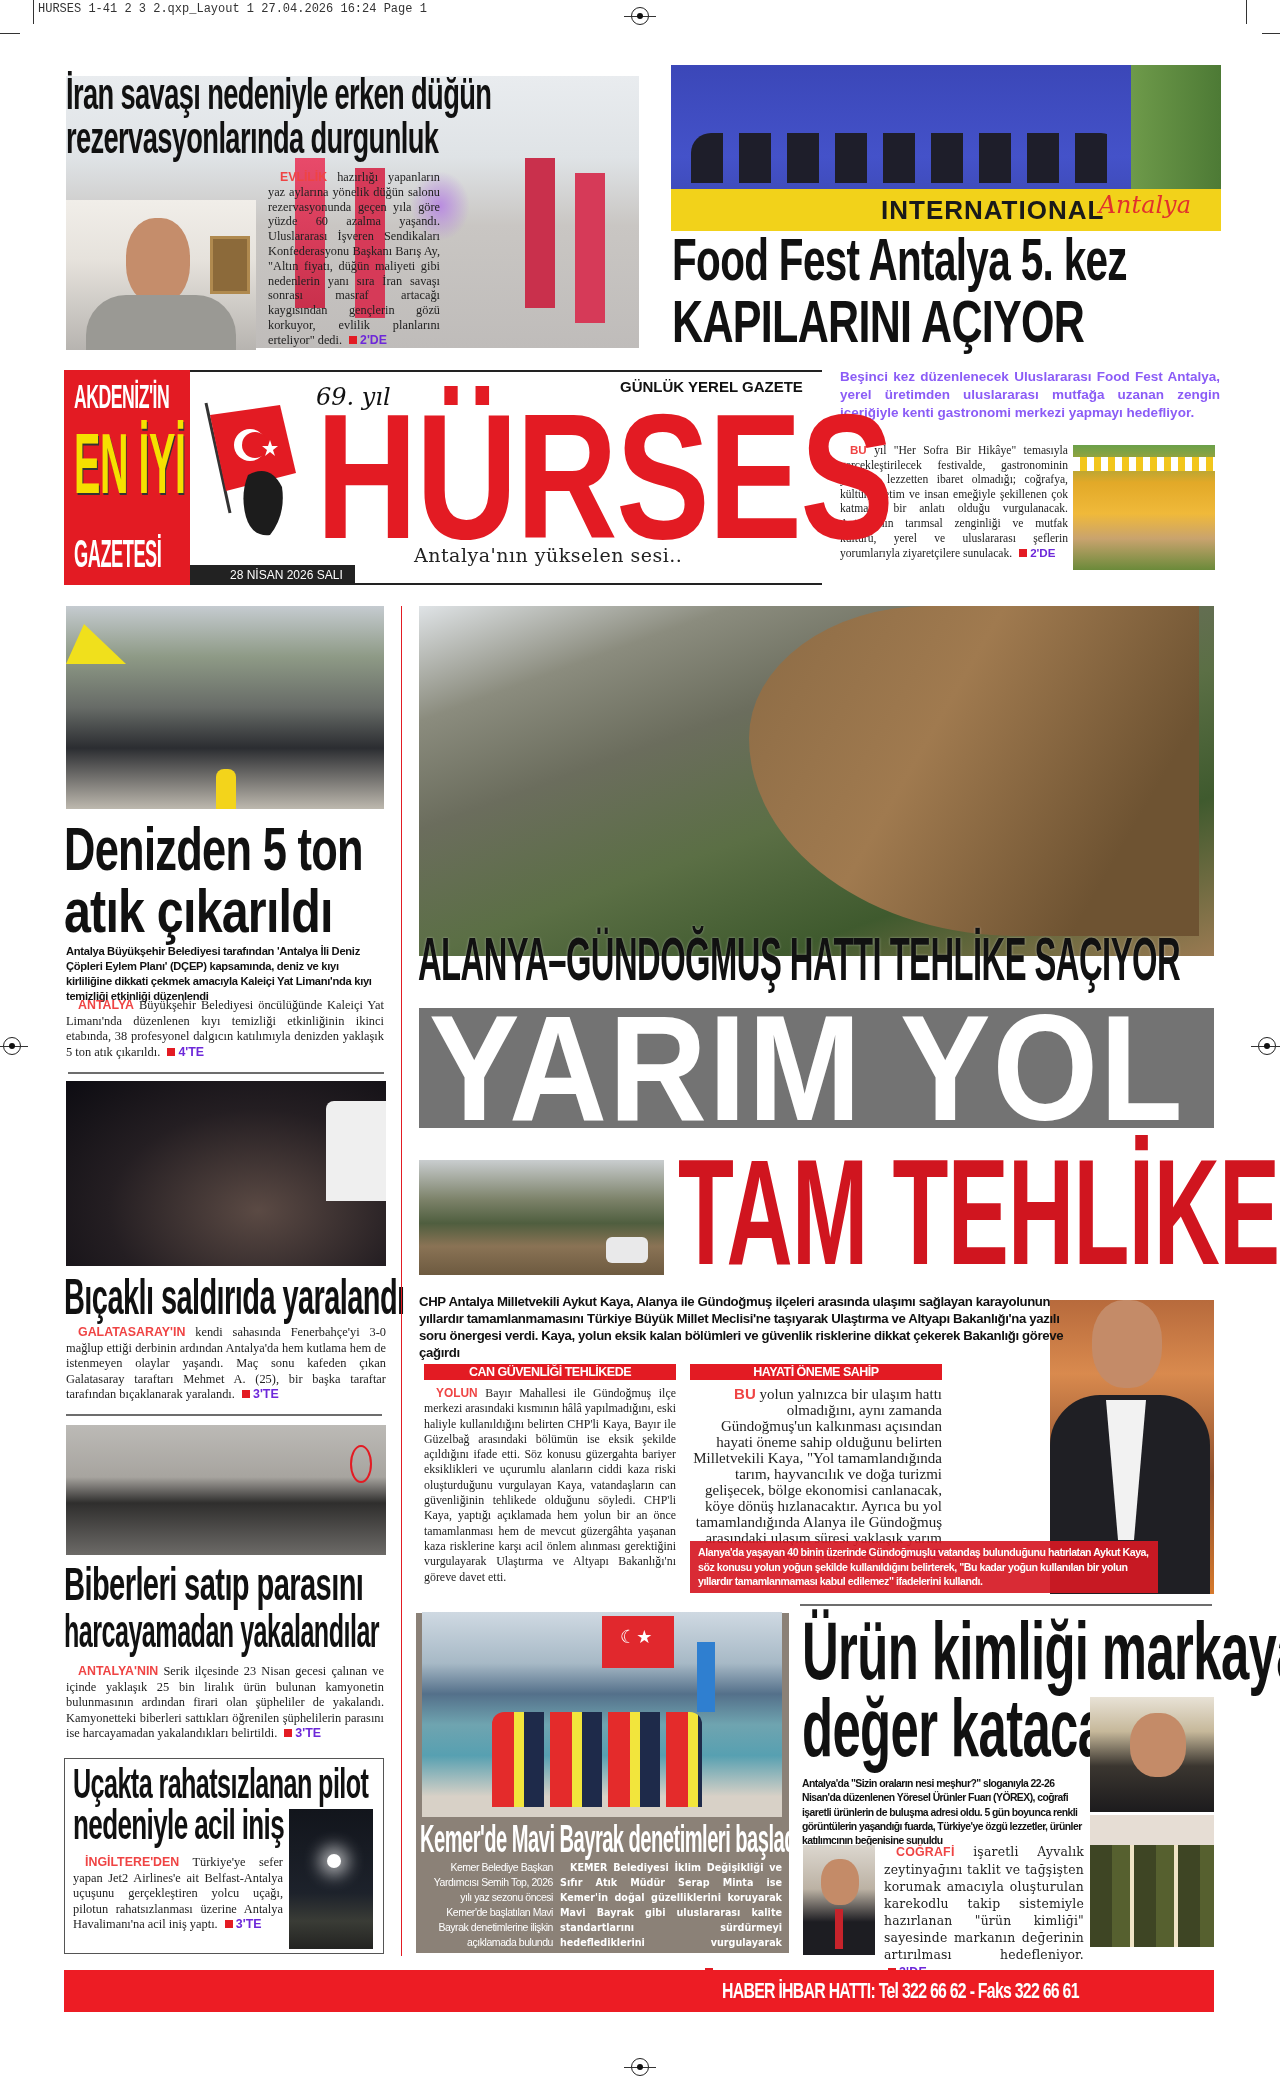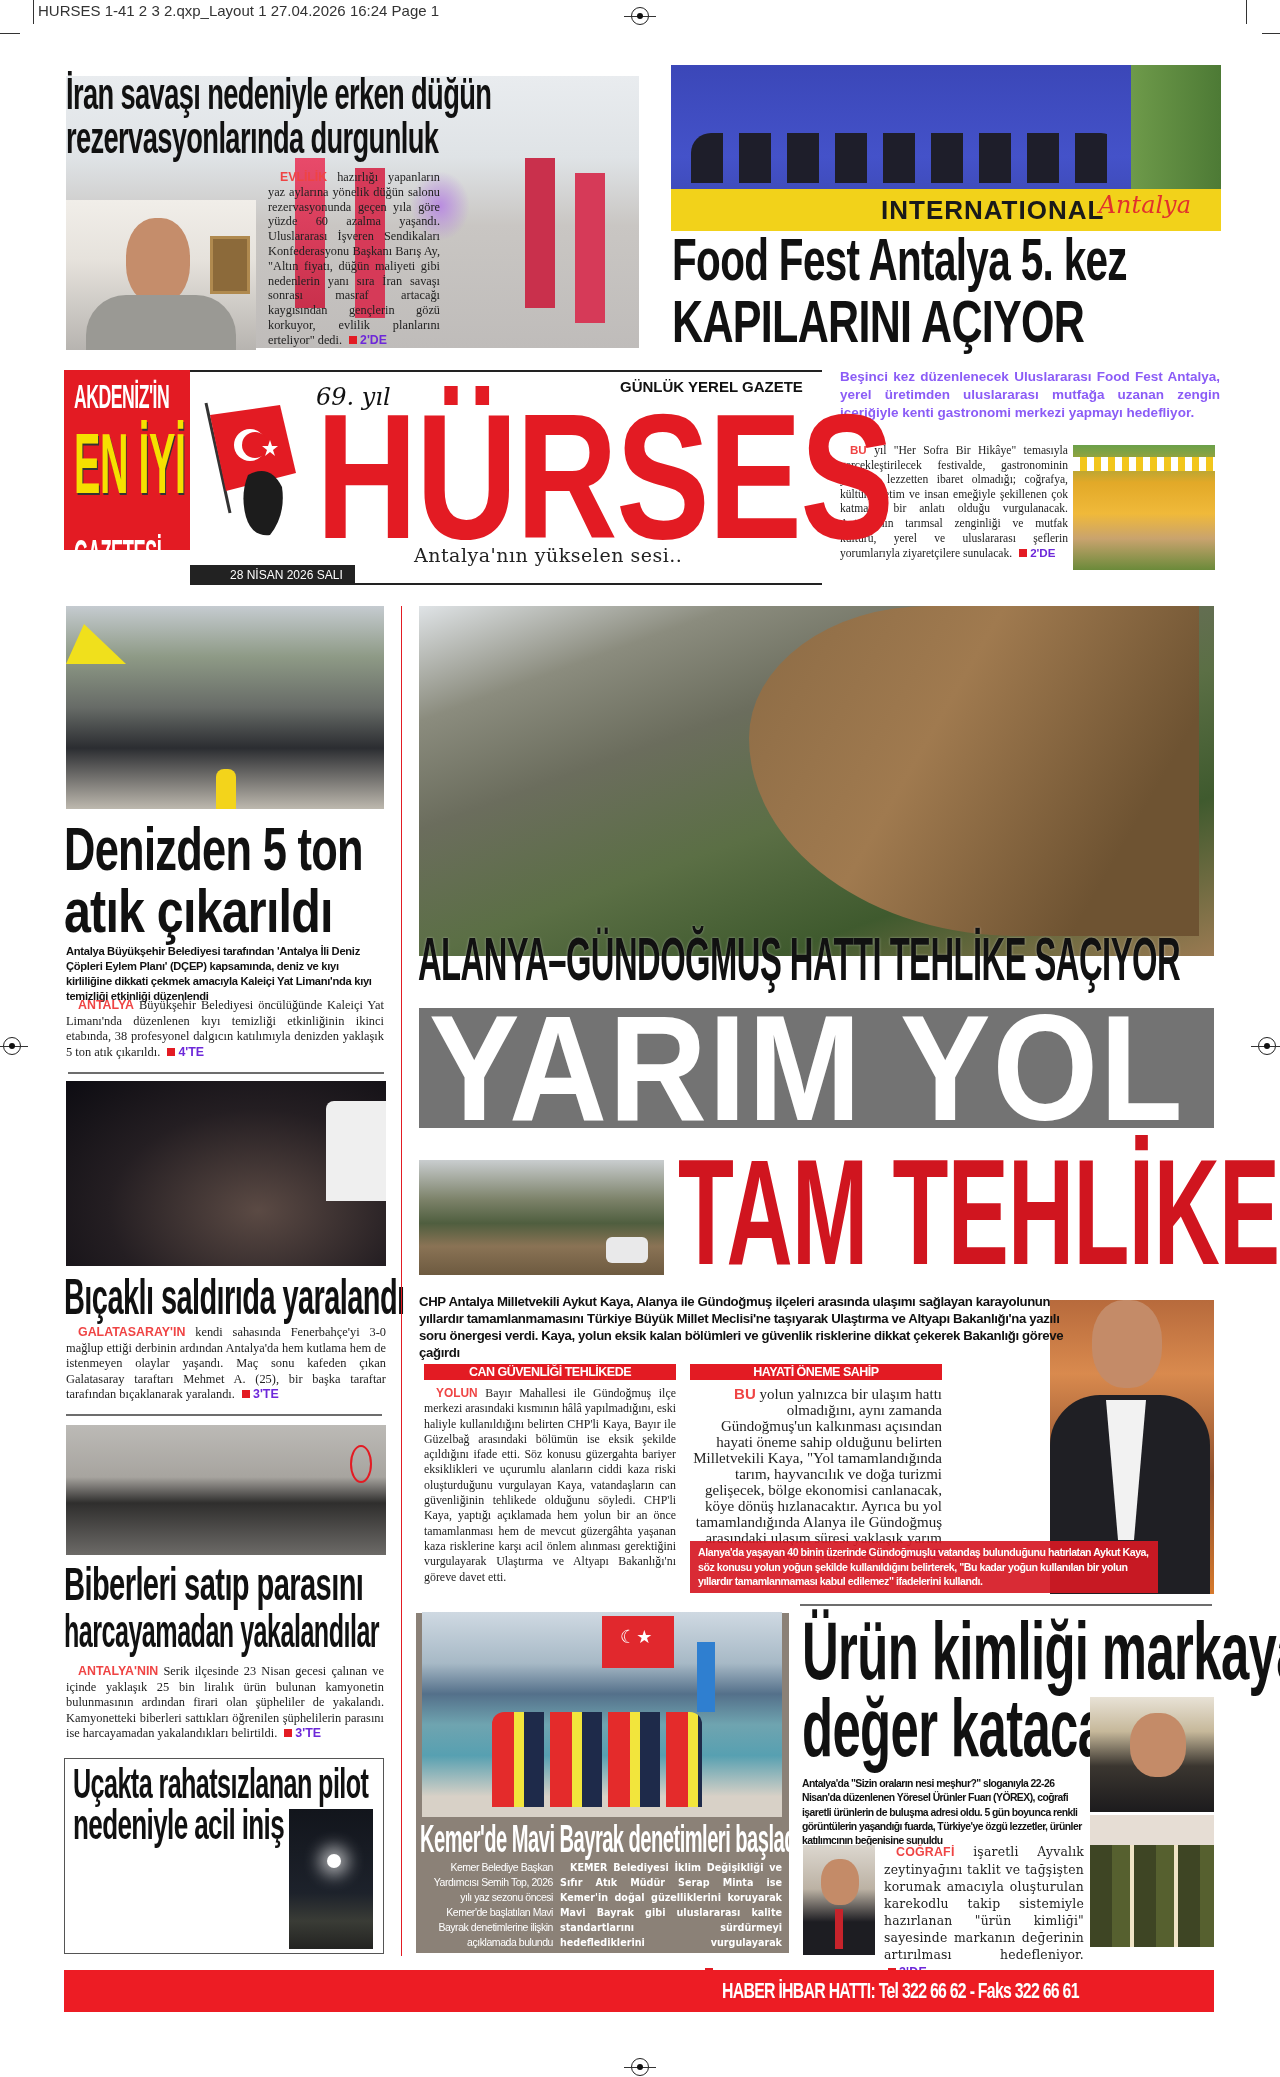--- a/index.html
+++ b/index.html
@@ -7,21 +7,21 @@
   body { position: relative; font-family: "Liberation Serif", serif; color: #1a1a1a; }
   .abs { position: absolute; }
   .cond { font-family: "Liberation Sans", sans-serif; font-weight: bold; transform-origin: 0 0; white-space: nowrap; letter-spacing: -1px; }
   .sans { font-family: "Liberation Sans", sans-serif; }
   .body-text { font-family: "Liberation Serif", serif; font-size: 12.4px; line-height: 15.6px; text-align: justify; color: #222; }
   .lead { font-family: "Liberation Sans", sans-serif; font-weight: bold; color: #ef4444; }
   .ref { font-family: "Liberation Sans", sans-serif; font-weight: bold; color: #6d28d9; white-space: nowrap; }
   .ref::before { content: ""; display: inline-block; width: 8px; height: 8px; background: #e31b23; margin: 0 3px 0 4px; vertical-align: 0; }
   .photo { position: absolute; overflow: hidden; }
   .rule { position: absolute; height: 2px; background: #6d6d6d; }
-  .slug { position: absolute; font-family: Liberation Sans, sans-serif; font-size: 15px; color: #333; }
+  .slug { position: absolute; font-family: Liberation Mono, monospace; font-size: 12px; color: #333; }
 
   
   .ph-wedding { background: linear-gradient(180deg,#e9ecef 0%,#dfe3e6 30%,#c9c6c3 55%,#bfbcba 100%); }
   .ph-wedding::before { content:""; position:absolute; left:40%; top:30%; width:30px; height:150px; background:linear-gradient(#e84a6a,#c9304c); box-shadow: 60px 10px 0 #d63a58, 230px 0 0 #c9304c, 280px 15px 0 #d63a58; }
   .ph-wedding::after { content:""; position:absolute; left:60%; top:35%; width:60px; height:70px; background:radial-gradient(#b98ce0,transparent 70%); }
   .ph-man1 { background: linear-gradient(180deg,#f1eee9 0%,#e6e2dc 40%,#b7b4b0 100%); }
   .ph-man1 .head { position:absolute; left:60px; top:18px; width:64px; height:86px; border-radius:45%; background:#c58d6b; }
   .ph-man1 .suit { position:absolute; left:20px; top:95px; width:150px; height:60px; border-radius:40px 40px 0 0; background:#9a9994; }
   .ph-man1 .frame { position:absolute; right:6px; top:36px; width:40px; height:58px; background:#8c6a3a; border:3px solid #b08a4f; }
 
@@ -115,21 +115,21 @@
   <div class="abs sans" style="left:840px;top:368px;width:380px;font-size:13.5px;line-height:18px;font-weight:bold;text-align:justify;color:#8b5cf6;">Beşinci kez düzenlenecek Uluslararası Food Fest Antalya, yerel üretimden uluslararası mutfağa uzanan zengin içeriğiyle kenti gastronomi merkezi yapmayı hedefliyor.</div>
   <div class="abs body-text" style="left:840px;top:443px;width:228px;font-size:11.6px;line-height:14.6px;text-indent:10px;">
     <span class="lead">BU</span>
     <span>yıl "Her Sofra Bir Hikâye" temasıyla gerçekleştirilecek festivalde, gastronominin yalnızca lezzetten ibaret olmadığı; coğrafya, kültür, üretim ve insan emeğiyle şekillenen çok katmanlı bir anlatı olduğu vurgulanacak. Antalya'nın tarımsal zenginliği ve mutfak kültürü, yerel ve uluslararası şeflerin yorumlarıyla ziyaretçilere sunulacak.</span>
     <span class="ref">2'DE</span>
   </div>
   <div class="photo ph-stall" style="left:1073px;top:445px;width:142px;height:125px;"></div>
 </section>
 
 <header>
-  <div class="abs masthead-red" style="left:64px;top:370px;width:126px;height:180px;">
+  <div class="abs masthead-red" style="left:64px;top:370px;width:126px;height:215px;">
     <div class="cond abs" style="left:10px;top:8px;font-size:34px;line-height:36px;color:#fff;transform:scaleX(0.52);">AKDENİZ'İN</div>
     <div class="cond abs" style="left:10px;top:50px;font-size:86px;line-height:86px;color:#f6e000;transform:scaleX(0.46);text-shadow:2px 2px 0 #333;">EN İYİ</div>
     <div class="cond abs" style="left:10px;top:165px;font-size:38px;line-height:38px;color:#fff;transform:scaleX(0.48);">GAZETESİ</div>
   </div>
   <div class="abs" style="left:190px;top:370px;width:632px;height:2px;background:#222;"></div>
   <div class="abs" style="left:200px;top:395px;width:110px;height:150px;">
     <svg width="110" height="150" viewBox="0 0 110 150">
       <line x1="6" y1="8" x2="30" y2="118" stroke="#333" stroke-width="3"></line>
       <path d="M10 20 L80 10 L96 78 L26 96 Z" fill="#e31b23"></path>
       <circle cx="50" cy="50" r="16" fill="#fff"></circle>
@@ -180,20 +180,25 @@
     <span class="lead">ANTALYA'NIN</span>
     <span>Serik ilçesinde 23 Nisan gecesi çalınan ve içinde yaklaşık 25 bin liralık ürün bulunan kamyonetin bulunmasının ardından firari olan şüpheliler de yakalandı. Kamyonetteki biberleri sattıkları öğrenilen şüphelilerin parasını ise harcayamadan yakalandıkları belirtildi.</span>
     <span class="ref">3'TE</span>
   </div>
 </section>
 
 <section class="abs" style="left:64px;top:1758px;width:320px;height:196px;border:1.5px solid #555;">
   <div class="cond abs" style="left:8px;top:4px;font-size:42px;line-height:42px;color:#111;transform:scaleX(0.60);">Uçakta rahatsızlanan pilot</div>
   <div class="cond abs" style="left:8px;top:45px;font-size:42px;line-height:42px;color:#111;transform:scaleX(0.62);">nedeniyle acil iniş</div>
   <div class="photo ph-plane" style="left:224px;top:50px;width:84px;height:140px;"></div>
+  <div class="abs body-text" style="left:8px;top:96px;width:210px;text-indent:12px;">
+    <span class="lead">İNGİLTERE'DEN</span>
+    <span>Türkiye'ye sefer yapan Jet2 Airlines'e ait Belfast-Antalya uçuşunu gerçekleştiren yolcu uçağı, pilotun rahatsızlanması üzerine Antalya Havalimanı'na acil iniş yaptı.</span>
+    <span class="ref">3'TE</span>
+  </div>
 </section>
 
 <div class="abs" style="left:401px;top:606px;width:1px;height:1350px;background:#e31b23;"></div>
 
 <section>
   <div class="photo ph-mountain" style="left:419px;top:606px;width:795px;height:350px;">
     <div class="rock"></div>
   </div>
   <div class="cond abs" style="left:418px;top:928px;font-size:62px;line-height:62px;color:#111;transform:scaleX(0.528);text-shadow:0 0 3px rgba(255,255,255,.5);">ALANYA–GÜNDOĞMUŞ HATTI TEHLİKE SAÇIYOR</div>
   <div class="abs" style="left:419px;top:1008px;width:795px;height:120px;background:#737373;">

